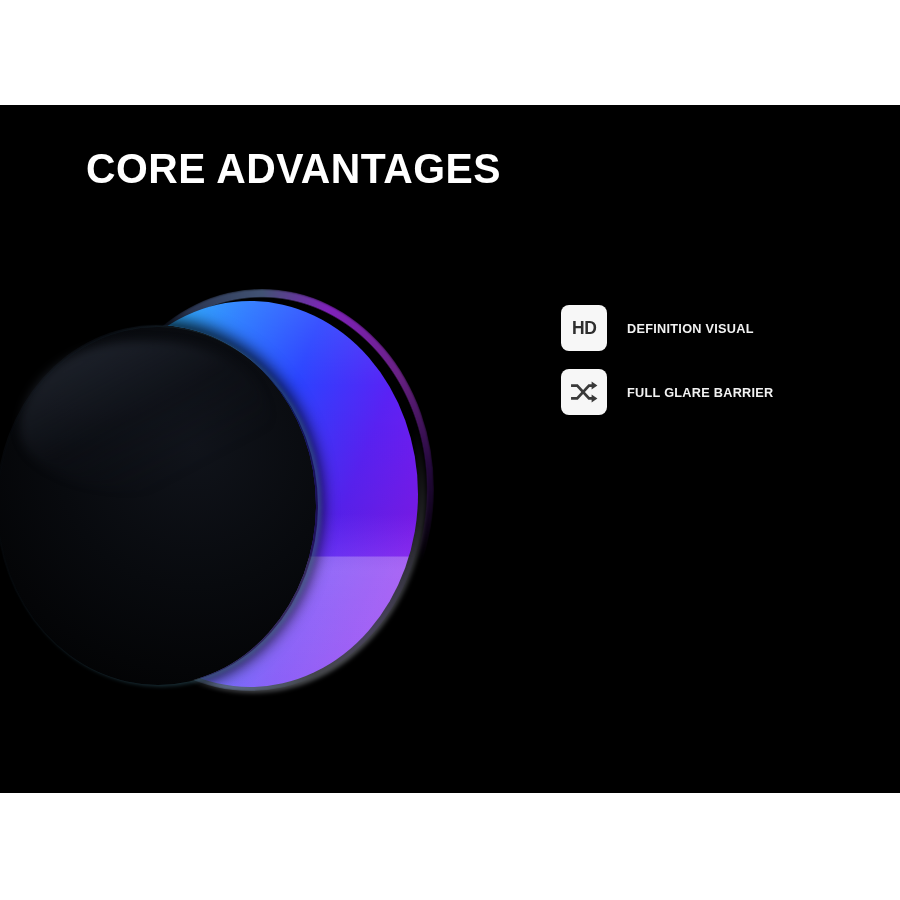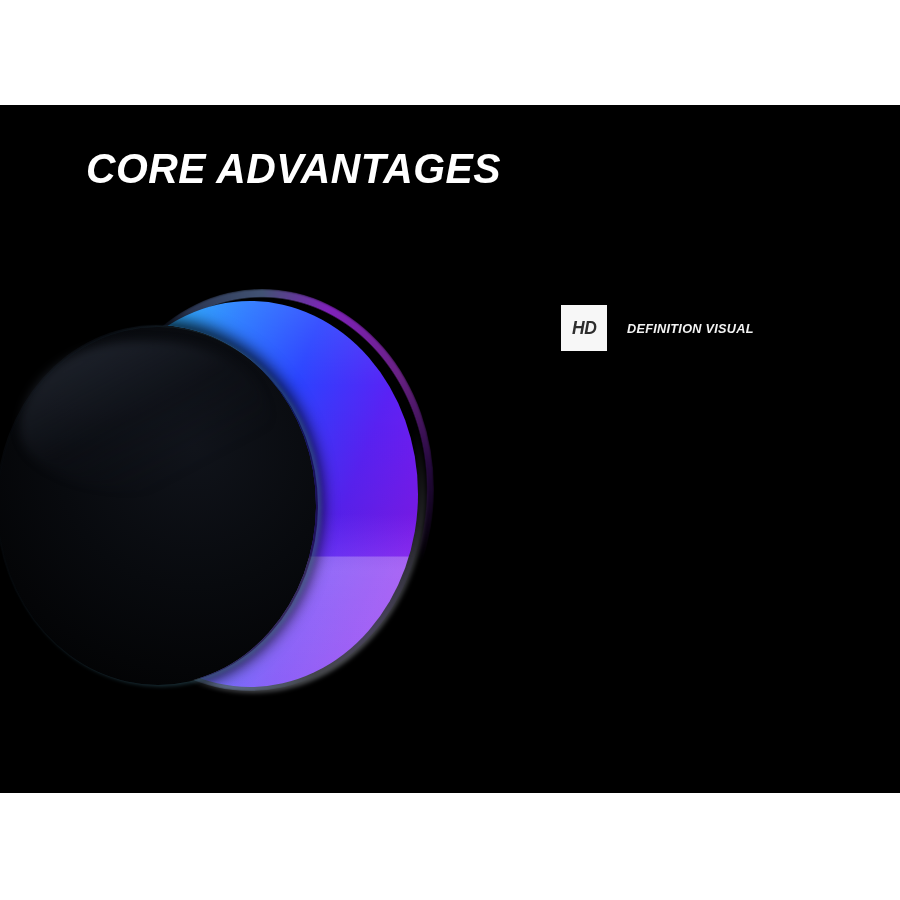--- a/index.html
+++ b/index.html
@@ -13,21 +13,20 @@
     overflow: hidden;
     font-family: "Liberation Sans", sans-serif;
   }
 
   
   #stage {
     position: relative;
     width: 900px;
     height: 900px;
     background: #ffffff;
-    font-style: italic;
   }
 
   #panel {
     position: absolute;
     left: 0;
     top: 105px;
     width: 900px;
     height: 688px;
     background: #000000;
     overflow: hidden;
@@ -206,21 +205,21 @@
     align-items: center;
     height: 46px;
     margin-bottom: 18px;
   }
   .feature-row:last-child { margin-bottom: 0; }
 
   .feature-icon-tile {
     flex: 0 0 auto;
     width: 46px;
     height: 46px;
-    border-radius: 0;
+    border-radius: 8px;
     background: #f7f7f7;
     display: flex;
     align-items: center;
     justify-content: center;
     box-sizing: border-box;
   }
 
   .feature-icon-tile svg { display: block; }
 
   .hd-text {
@@ -269,18 +268,31 @@
         <div class="feature-icon-tile">
           <span class="hd-text">HD</span>
         </div>
         <span class="feature-label">DEFINITION VISUAL</span>
       </div>
 
 
 
 
 
+      <div class="feature-row">
+        <div class="feature-icon-tile">
+          <svg width="30" height="30" viewBox="0 0 30 30" aria-hidden="true">
+            <g stroke="#3a3a3a" stroke-width="2.7" fill="none" stroke-linecap="square">
+              <path d="M3.4 8.6 H8.2 L20.0 21.4 H24.0"></path>
+              <path d="M3.4 21.4 H8.2 L20.0 8.6 H24.0"></path>
+            </g>
+            <polygon points="22.6,4.6 28.4,8.6 22.6,12.6" fill="#3a3a3a"></polygon>
+            <polygon points="22.6,17.4 28.4,21.4 22.6,25.4" fill="#3a3a3a"></polygon>
+          </svg>
+        </div>
+        <span class="feature-label">FULL GLARE BARRIER</span>
+      </div>
 
     </div>
 
   </div>
 
 </div>
 
 </body></html>

